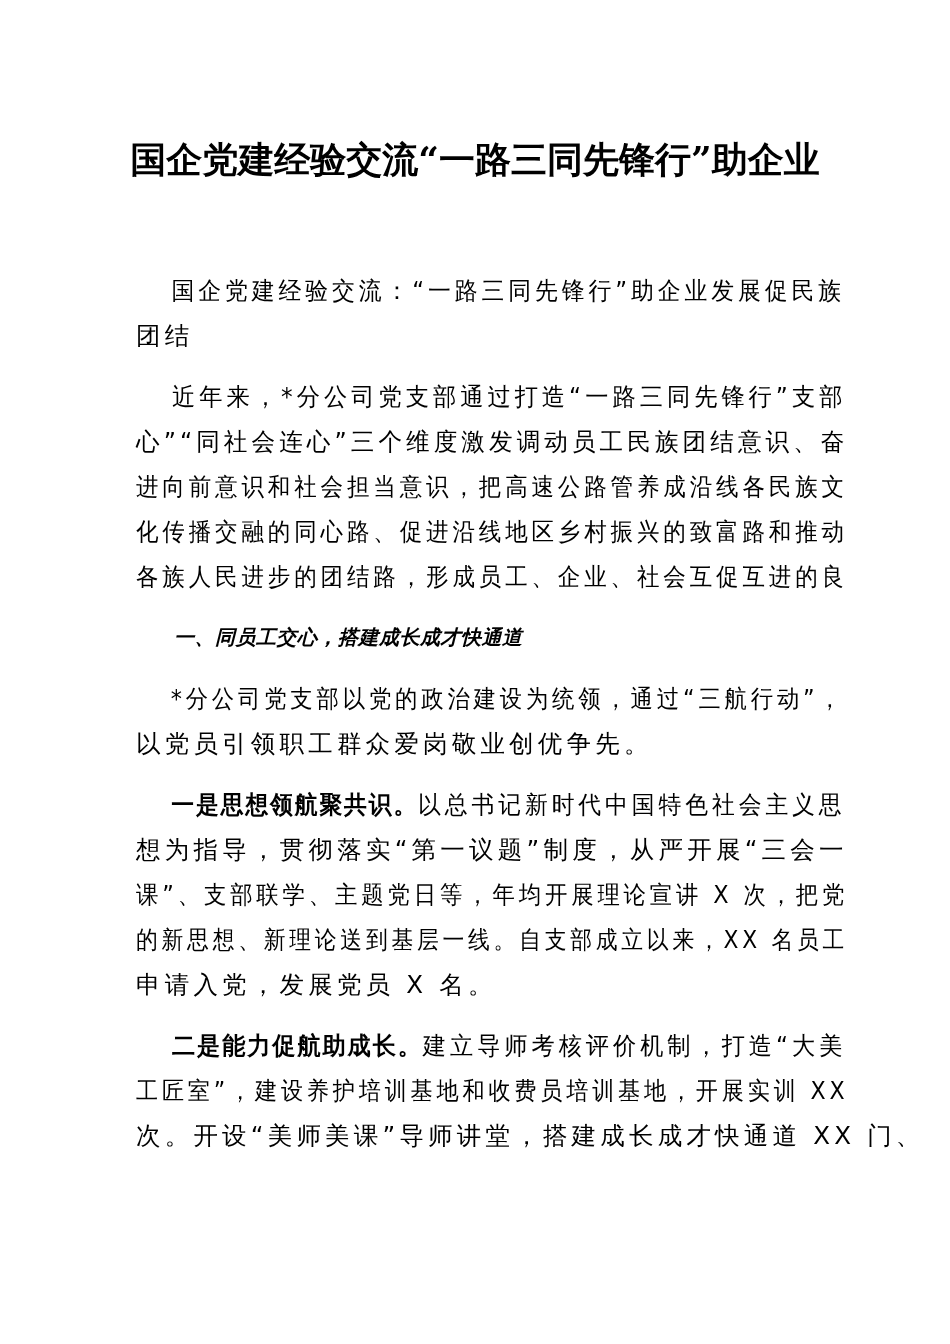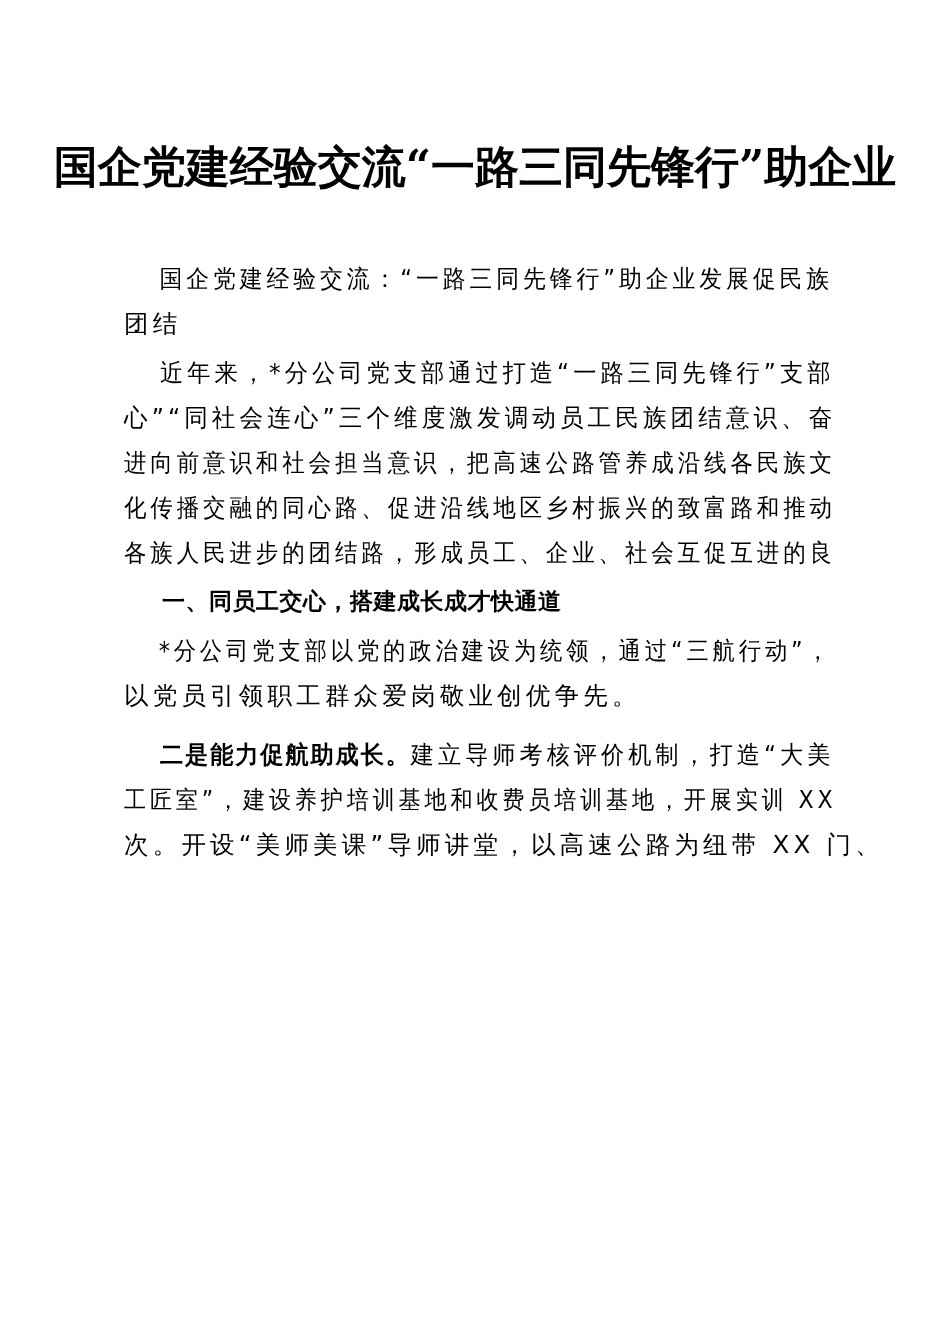--- a/index.html
+++ b/index.html
@@ -18,60 +18,61 @@
     .page {
       position: absolute;
       left: 0; top: 0;
       width: 950px;
       height: 1344px;
       background: #ffffff;
     }
     .title {
       position: absolute;
       left: 0;
-      top: 142px;
+      top: 134px;
       width: 950px;
       text-align: center;
       font-family: "DejaVu Serif", "Liberation Serif", serif;
       font-weight: bold;
-      font-size: 44px;
+      font-size: 36px;
       line-height: 50px;
       letter-spacing: 0px;
     }
     .title .tline {
       display: block;
       white-space: nowrap;
     }
     .body {
       position: absolute;
       left: 120px;
       top: 252px;
       width: 712px;
     }
     .para {
-      margin: 4px;
+      margin: 16px;
     }
     .line {
       display: block;
       white-space: nowrap;
       font-size: 24.5px;
       line-height: 45px;
       height: 45px;
       letter-spacing: 4.2px;
       font-family: "DejaVu Sans", "Liberation Sans", sans-serif;
       font-weight: normal;
       transform-origin: left center;
     }
     .indent {
       padding-left: 38px;
     }
     .heading .line {
       font-weight: bold;
       letter-spacing: 0.5px;
-      font-size: 23px;
+      font-size: 20px;
+      font-style: italic;
     }
     .lead {
       font-weight: bold;
       font-family: "DejaVu Serif", "Liberation Serif", serif;
       letter-spacing: 2px;
     }
     .p-gap { margin-top: 2px; }
     .p-gap-lg { margin-top: 14px; }
   </style>
 </head>
@@ -100,21 +101,28 @@
 
     <div class="para heading p-gap">
       <span class="line indent">一、同员工交心，搭建成长成才快通道</span>
     </div>
 
     <div class="para">
       <span class="line indent" style="display: block; transform: scaleX(0.912);">*分公司党支部以党的政治建设为统领，通过“三航行动”，</span>
       <span class="line">以党员引领职工群众爱岗敬业创优争先。</span>
     </div>
 
+    <div class="para p-gap-lg">
+      <span class="line indent" style="display: block; transform: scaleX(0.9309);"><span class="lead">一是思想领航聚共识。</span><span>以总书记新时代中国特色社会主义思</span></span>
+      <span class="line" style="display: block; transform: scaleX(1.0014);">想为指导，贯彻落实“第一议题”制度，从严开展“三会一</span>
+      <span class="line" style="display: block; transform: scaleX(0.914);">课”、支部联学、主题党日等，年均开展理论宣讲 X 次，把党</span>
+      <span class="line" style="display: block; transform: scaleX(0.89);">的新思想、新理论送到基层一线。自支部成立以来，XX 名员工</span>
+      <span class="line">申请入党，发展党员 X 名。</span>
+    </div>
 
     <div class="para p-gap-lg">
       <span class="line indent" style="display: block; transform: scaleX(0.9466);"><span class="lead">二是能力促航助成长。</span><span>建立导师考核评价机制，打造“大美</span></span>
       <span class="line" style="display: block; transform: scaleX(0.9036);">工匠室”，建设养护培训基地和收费员培训基地，开展实训 XX</span>
-      <span class="line">次。开设“美师美课”导师讲堂，以高速公路为纽带 XX 门、</span>
+      <span class="line">次。开设“美师美课”导师讲堂，搭建成长成才快通道 XX 门、</span>
     </div>
 
   </div>
 </div>
 
 </body></html>

